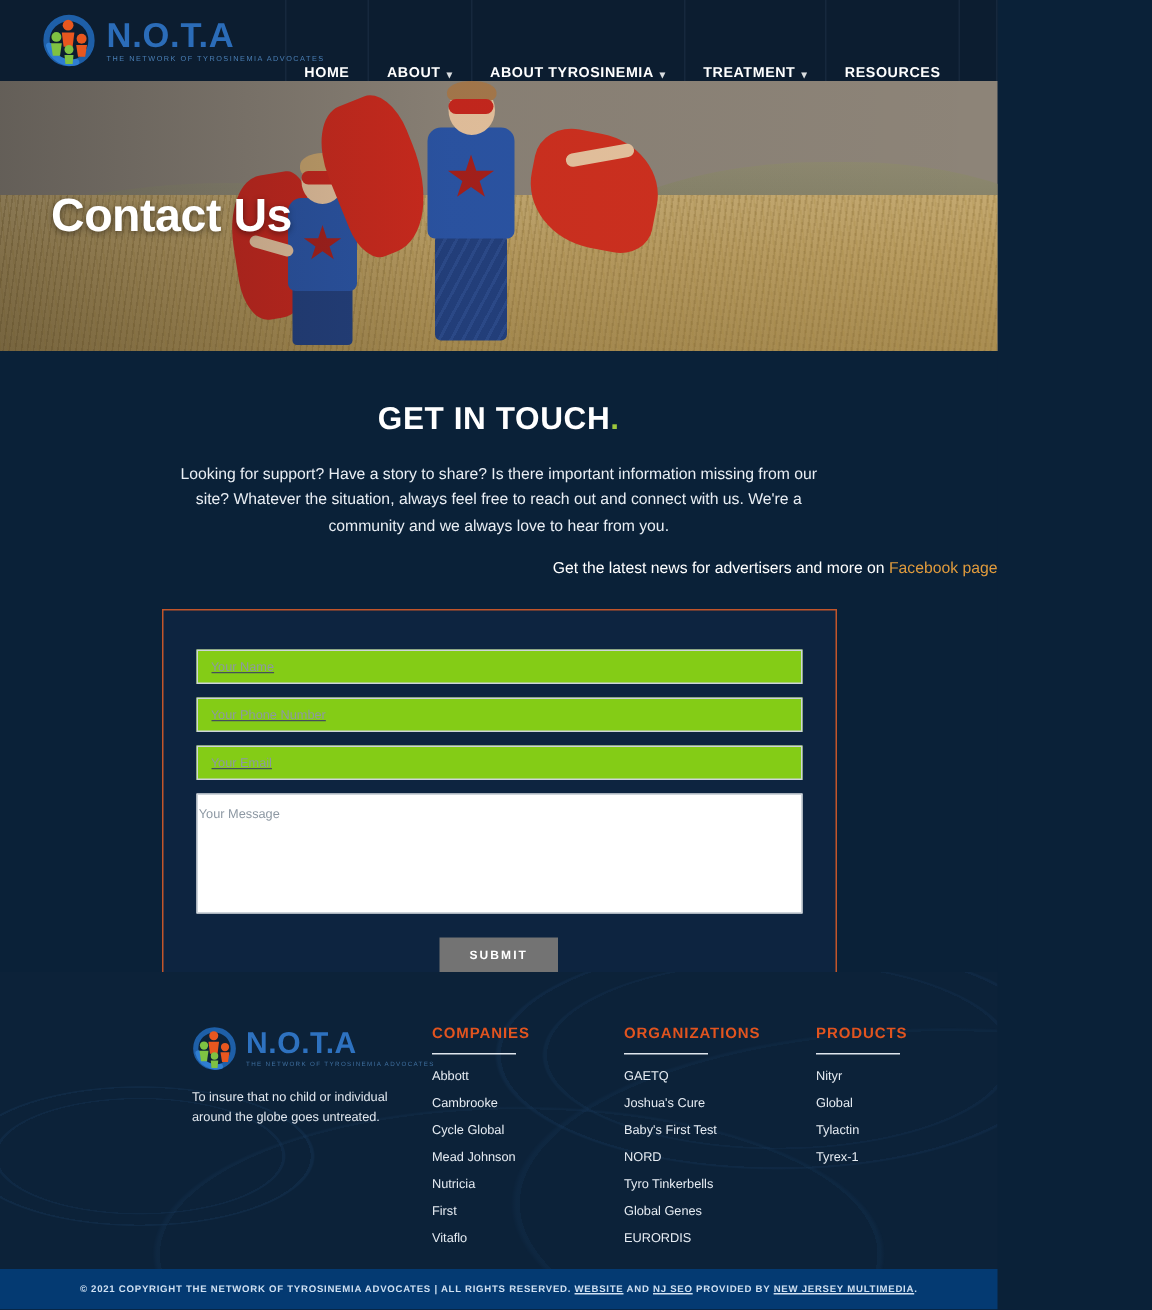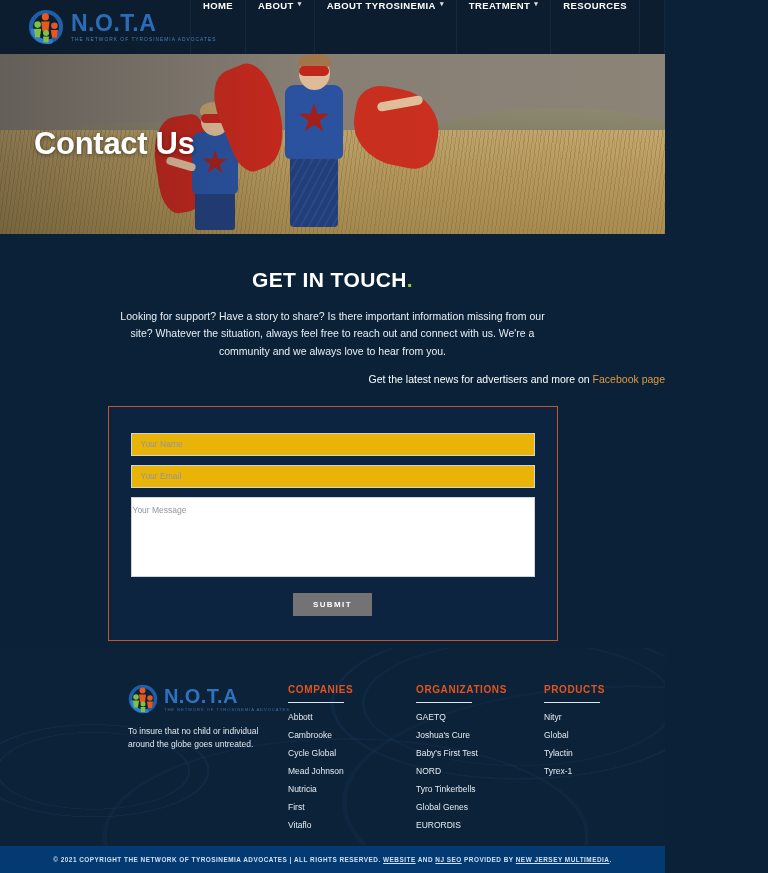--- a/index.html
+++ b/index.html
@@ -22,21 +22,21 @@
   .logo-title {
     font-size: 23px; font-weight: bold; color: #2b6cb8;
     letter-spacing: .5px; font-family: "Liberation Sans", sans-serif;
   }
   .logo-sub {
     font-size: 3.6px; color: #4a7fb5; letter-spacing: .75px;
     margin-top: 3px; white-space: nowrap; transform: scale(1.35); transform-origin: left top;
   }
   .nav { display: flex; align-items: stretch; margin-left: auto; height: 54px; }
   .nav-item {
-    display: flex; align-items: flex-start; gap: 4px;
+    display: flex; align-items: flex-end; gap: 4px;
     padding: 0 12px; height: 54px;
     font-size: 9.5px; font-weight: bold; color: #ffffff;
     letter-spacing: .4px; white-space: nowrap;
     border-left: 1px solid #16283d; cursor: pointer;
   }
   .nav-item.active { color: #4a86d6; }
   .nav-item:last-child { border-right: 1px solid #16283d; }
   .caret { font-size: 7px; opacity: .85; line-height: 1; }
 
   
@@ -121,23 +121,23 @@
   }
   .news-line { margin-top: 13px; text-align: right; font-size: 10.5px; color: #ffffff; margin-left: 28px; }
   .fb-link { color: #e09b3d; cursor: pointer; }
 
   .form-box {
     margin: 21px auto 0; width: 450px; padding: 26px 22px 24px;
     border: 1px solid #c2552a; background: #0d2440;
   }
   .field {
     width: 100%; height: 23px; margin-bottom: 9px;
-    background: #eab308; border: 1px solid #cdd4da;
+    background: #84cc16; border: 1px solid #cdd4da;
     font-family: "Liberation Sans", sans-serif; font-size: 8.5px;
-    color: #44505c; padding: 0 9px; outline: none; display: block;
+    color: #44505c; padding: 0 9px; outline: none; display: block; text-decoration: underline;
   }
   .field::placeholder { color: #8d98a3; }
   .textarea {
     width: 100%; height: 80px; margin-bottom: 0;
     background: #ffffff; border: 1px solid #cdd4da;
     font-family: "Liberation Sans", sans-serif; font-size: 8.5px;
     color: #44505c; padding: 7px 1px; outline: none; resize: none; display: block;
   }
   .textarea::placeholder { color: #8d98a3; }
   .submit-row { text-align: center; margin-top: 16px; }
@@ -280,20 +280,21 @@
     </div>
 
     <p class="intro">Looking for support? Have a story to share? Is there important information missing from our site? Whatever the situation, always feel free to reach out and connect with us. We're a community and we always love to hear from you.</p>
 
     <p class="news-line">
       <span>Get the latest news for advertisers and more on </span><span class="fb-link">Facebook page</span>
     </p>
 
     <div class="form-box">
       <input class="field" type="text" placeholder="Your Name" style="">
+      <input class="field" type="text" placeholder="Your Phone Number" style="">
       <input class="field" type="text" placeholder="Your Email" style="">
       <textarea class="textarea" placeholder="Your Message" style=""></textarea>
       <div class="submit-row">
         <button class="submit-btn">SUBMIT</button>
       </div>
     </div>
   </div>
 
   <div class="footer">
     <div class="footer-topo"></div>

